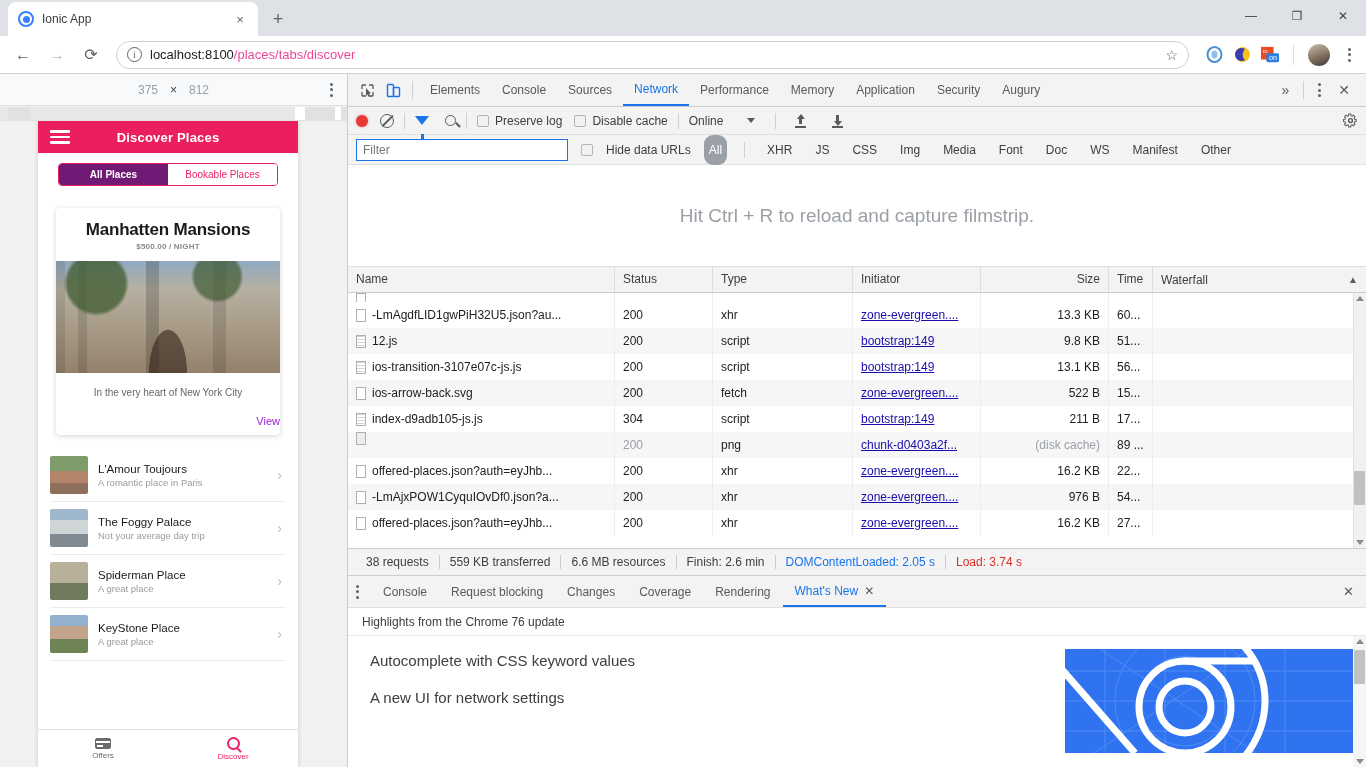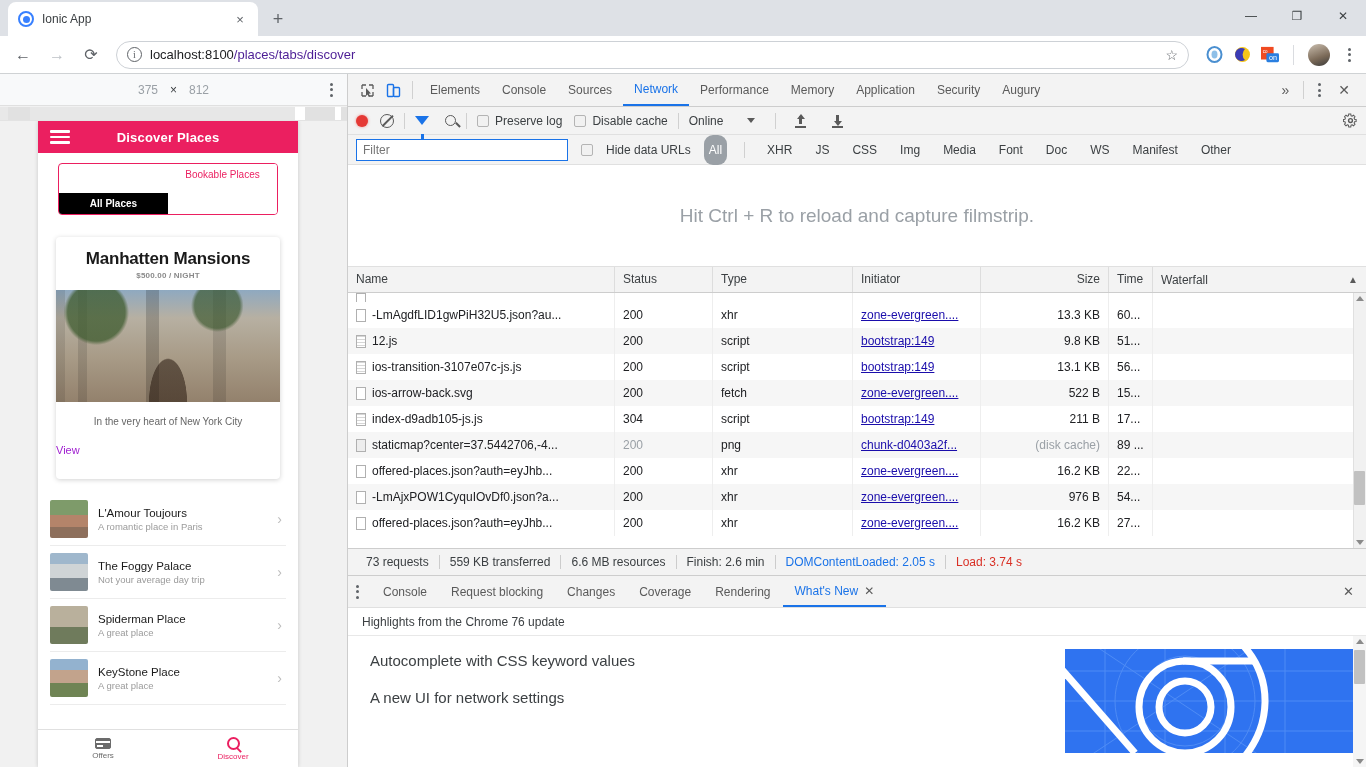--- a/index.html
+++ b/index.html
@@ -53,21 +53,21 @@
   .navbtn { width: 30px; height: 30px; display: flex; align-items: center; justify-content: center; color: #5f6368; font-size: 16px; border-radius: 50%;}
   .navbtn.disabled { color: #bdc1c6; }
   .urlbox {
     flex: 1; height: 28px; background: #fff;
     border: 1px solid #cdd1d6; border-radius: 14px;
     display: flex; align-items: center; padding: 0 10px; gap: 8px;
     margin: 0 6px;
   }
   .url-info { width: 15px; height: 15px; border: 1.3px solid #5f6368; border-radius: 50%; display:flex;align-items:center;justify-content:center;font-size:10px;color:#5f6368;font-family:"Liberation Serif",serif;flex:0 0 auto;}
   .url-text { font-size: 13px; color: #202124; flex: 1; white-space: nowrap; overflow: hidden;}
-  .url-text .dim { color: #4c1d95; }
+  .url-text .dim { color: #ec4899; }
   .url-star { color: #5f6368; font-size: 14px; margin-left: auto; }
   .ext-icons { display: flex; align-items: center; gap: 10px; padding-left: 6px;}
   .ext-ico { width: 18px; height: 18px; display:flex;align-items:center;justify-content:center; position: relative;}
   .ext-sep { width:1px;height:20px;background:#dadce0;margin:0 4px;}
   .avatar { width: 22px; height: 22px; border-radius: 50%; overflow: hidden; background: linear-gradient(160deg,#cbbfb0,#7b6a58 60%,#3a3a3a); }
   .kebab { width:18px; display:flex;flex-direction:column;align-items:center;gap:2.5px;}
   .kebab span{width:3px;height:3px;border-radius:50%;background:#5f6368;display:block;}
 
   
   .body-split { display: flex; height: calc(768px - 36px - 39px); }
@@ -97,21 +97,21 @@
     height: 32px; background: #eb1f60; display: flex; align-items: center;
     padding: 0 12px; flex: 0 0 auto;
   }
   .ion-menu-btn { width: 20px; display:flex;flex-direction:column;gap:3px;}
   .ion-menu-btn i { display:block; height:2.5px; background:#fff; border-radius:1px;}
   .ion-title { flex:1; text-align:center; color:#fff; font-weight:bold; font-size:13px; letter-spacing:0.2px; margin-left:-20px;}
   .ion-content { flex: 1; overflow: hidden; background: #fff; display:flex;flex-direction:column;}
   .seg-wrap { padding: 10px 20px 0 20px; }
   .segment { display:flex; border:1px solid #eb1f60; border-radius: 4px; overflow:hidden;}
   .seg-btn { flex:1; text-align:center; font-size:10px; padding: 5px 0; font-weight: bold;}
-  .seg-btn.active { background:#000000; color:#fff;margin-top:29px; }
+  .seg-btn.active { background:#701a75; color:#fff; }
   .seg-btn.inactive { background:#fff; color:#eb1f60; font-weight:normal;}
   .place-card {
     margin: 22px 18px 0 18px; background:#fff; border-radius:4px;
     box-shadow: 0 1px 5px rgba(0,0,0,0.18); overflow:hidden;
   }
   .card-title { text-align:center; font-size:17px; font-weight:bold; padding: 12px 8px 2px; color:#1a1a1a; letter-spacing:-0.2px;}
   .card-sub { text-align:center; font-size:8px; font-weight:bold; color:#8a8a8a; padding-bottom:10px; letter-spacing:0.2px;}
   .card-img { height: 112px; background:
       linear-gradient(180deg,#8fa9c0 0%, #b7b0a2 25%, #a89b87 60%, #93816c 100%);
       position: relative; overflow:hidden;}
@@ -120,21 +120,21 @@
     background:
       radial-gradient(circle at 18% 20%, rgba(60,90,45,0.75) 0 14%, transparent 16%),
       radial-gradient(circle at 72% 14%, rgba(55,85,42,0.65) 0 12%, transparent 14%),
       linear-gradient(90deg, rgba(0,0,0,0.10) 0 4%, transparent 4% 10%, rgba(0,0,0,0.12) 10% 14%, transparent 14% 40%, rgba(0,0,0,0.18) 40% 46%, transparent 46% 70%, rgba(0,0,0,0.12) 70% 76%, transparent 76%);
   }
   .card-img::after{
     content:""; position:absolute; left:40%; bottom:0; width:20%; height:45%;
     background: radial-gradient(ellipse at 50% 100%, rgba(40,25,15,0.55) 0 60%, transparent 62%);
   }
   .card-desc { text-align:center; font-size:10px; color:#666; padding: 14px 10px 10px;}
-  .card-view { text-align:left; padding: 6px 0 22px; }
+  .card-view { text-align:right; padding: 6px 0 7px; }
   .card-view a { color:#a020d0; font-size:11px; }
   .place-list { margin-top: 14px; padding: 0 12px;}
   .place-item { display:flex; align-items:center; gap:10px; padding: 7px 0; border-bottom:1px solid #ececec;}
   .place-thumb { width: 38px; height: 38px; flex:0 0 auto; border-radius:2px; overflow:hidden;}
   .thumb1 { background: linear-gradient(180deg,#7e9b6a 0 40%, #b4846a 40% 70%, #8d6f5c 70%);}
   .thumb2 { background: linear-gradient(180deg,#9fb7cc 0 30%, #cfd4d6 30% 65%, #7f8a92 65%);}
   .thumb3 { background: linear-gradient(180deg,#b9b09c 0 55%, #6f7b5c 55%);}
   .thumb4 { background: linear-gradient(180deg,#93b2cf 0 28%, #c2a38c 28% 62%, #6f8454 62%);}
   .place-meta { flex:1; min-width:0;}
   .place-name { font-size:11.5px; color:#1a1a1a; white-space:nowrap; overflow:hidden;}
@@ -600,21 +600,20 @@
               <div class="c-type">script</div>
               <div class="c-init"><span class="link">bootstrap:149</span></div>
               <div class="c-size">211 B</div>
               <div class="c-time">17...</div>
               <div class="wf-cell"></div>
             </div>
             <div class="net-row alt">
               <div class="c-name">
                 <span class="nm">
                   <span class="fileico img"></span>
-                  <span>staticmap?center=37.5442706,-4...</span>
                 </span>
               </div>
               <div class="c-status dim">200</div>
               <div class="c-type">png</div>
               <div class="c-init"><span class="link">chunk-d0403a2f...</span></div>
               <div class="c-size dim">(disk cache)</div>
               <div class="c-time">89 ...</div>
               <div class="wf-cell"></div>
             </div>
             <div class="net-row">
@@ -662,21 +661,21 @@
             <div class="net-scroll">
             <div class="ar" style="top:3px;border-bottom:5px solid #8a8a8a;"></div>
             <div class="th" style="top:178px;height:34px;"></div>
             <div class="ar" style="bottom:3px;border-top:5px solid #8a8a8a;"></div>
           </div>
         <div style="position: absolute; inset: 0px 13px 0px 0px; pointer-events: none;"></div>
           </div>
       </div>
 
       <div class="net-summary">
-        <span class="sum-item">73 requests</span>
+        <span class="sum-item">38 requests</span>
         <span class="sum-sep"></span>
         <span class="sum-item">559 KB transferred</span>
         <span class="sum-sep"></span>
         <span class="sum-item">6.6 MB resources</span>
         <span class="sum-sep"></span>
         <span class="sum-item">Finish: 2.6 min</span>
         <span class="sum-sep"></span>
         <span class="sum-item" id="dcl" style="color: rgb(26, 115, 232);">DOMContentLoaded: 2.05 s</span>
         <span class="sum-sep"></span>
         <span class="sum-item" id="loadt" style="color: rgb(217, 48, 37);">Load: 3.74 s</span>

